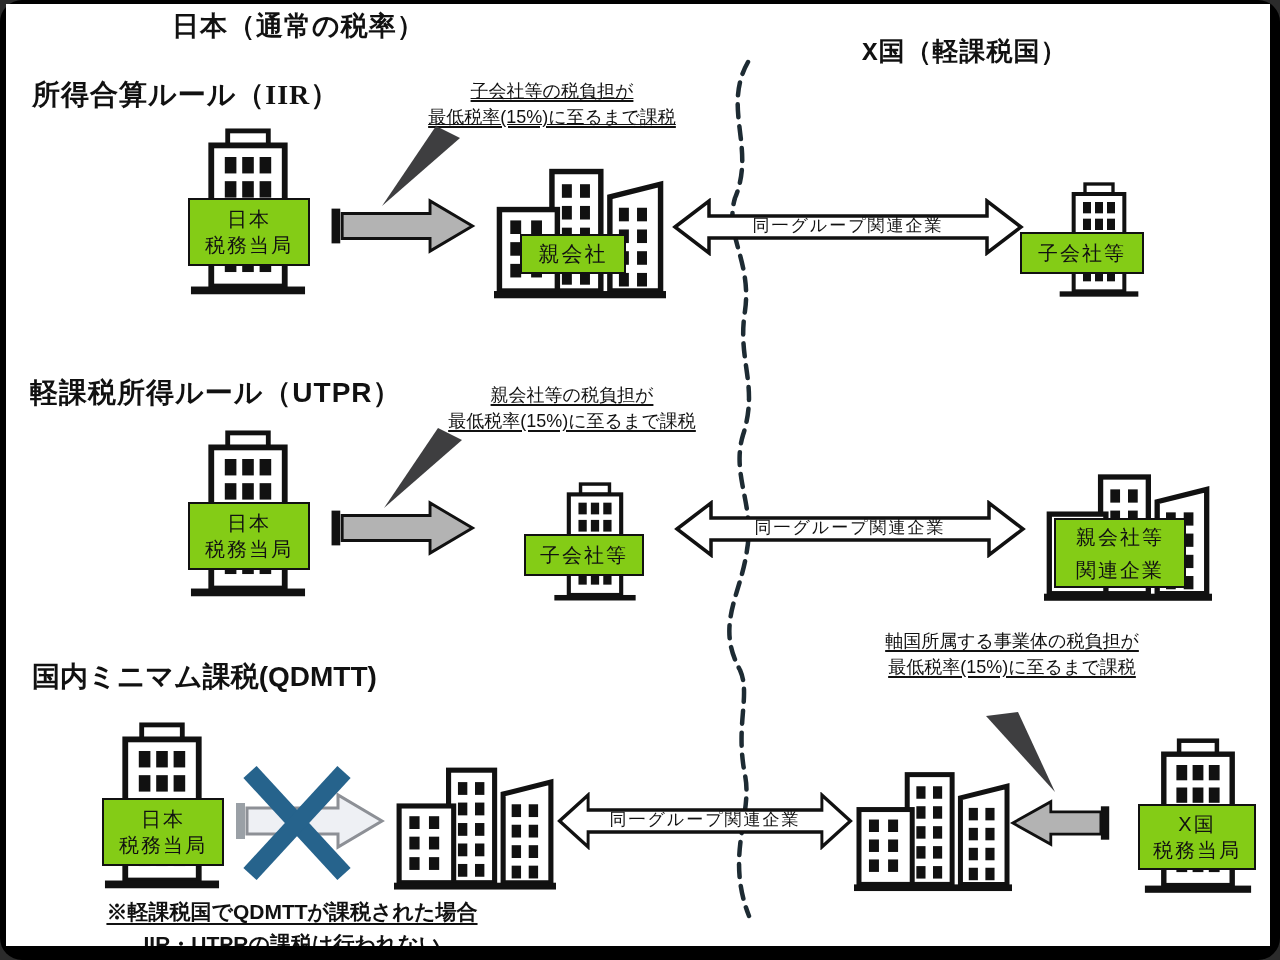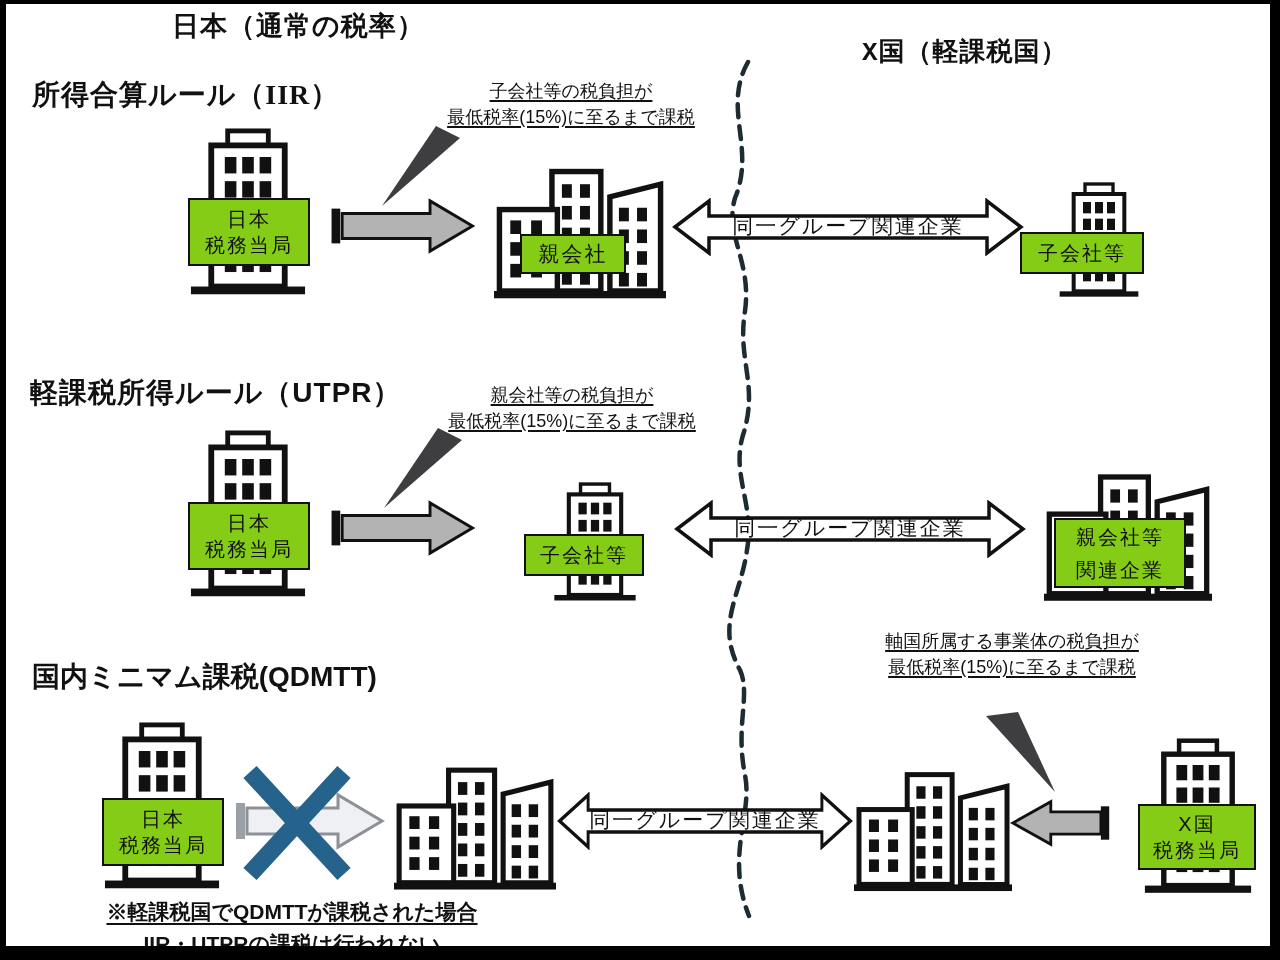--- a/index.html
+++ b/index.html
@@ -1,34 +1,34 @@
 <!DOCTYPE html>
 <html style="--ink: #111111; --border-ink: #1d2b33; --arrow-gray: #b3b3b3; --arrow-light: #eef0f4; --arrow-light-edge: #8d9096; --cross-blue: #26638c; --wedge-dark: #3e3e40;"><head>
 <meta charset="utf-8">
 <style>
   html,body{margin:0;padding:0;background:#2b2b2b;}
-  .frame{position:relative;width:1280px;height:960px;background:#000;font-family:"Liberation Sans",sans-serif;color:#111;}
+  .frame{position:relative;width:1280px;height:960px;background:#000;font-family:"Liberation Sans",sans-serif;color:#111;border-radius:22px;}
   .canvas{position:absolute;left:6px;top:4px;width:1264px;height:942px;background:#fff;overflow:hidden;}
   .abs{position:absolute;}
   .heading{font-weight:bold;font-size:28px;letter-spacing:1px;white-space:nowrap;}
   .title{font-weight:bold;font-size:27px;letter-spacing:1px;white-space:nowrap;}
   .annot{font-size:18px;text-align:center;line-height:1.45;white-space:nowrap;}
   .annot span{display:block;text-decoration:underline;text-underline-offset:3px;text-decoration-thickness:1.5px;}
   .footnote{font-size:21px;text-align:center;line-height:1.5;white-space:nowrap;}
   .footnote span{display:block;text-decoration:underline;text-underline-offset:4px;text-decoration-thickness:1.5px;}
   .labelbox{background:#84cc16;border:2px solid #111;display:flex;flex-direction:column;align-items:center;justify-content:center;
             font-size:20px;line-height:1.3;text-align:center;box-sizing:border-box;z-index:6;letter-spacing:2px;}
   .labelbox.big{font-size:21px;}
   .icon{position:absolute;z-index:4;overflow:visible;}
   .overlay{position:absolute;left:0;top:0;z-index:1;}
   .zmid{z-index:3;}
   .ztop{z-index:7;}
   .dblwrap{position:absolute;z-index:5;}
   .dblwrap .lab{position:absolute;inset:0;display:flex;align-items:center;justify-content:center;
-                font-size:21px;letter-spacing:2px;padding-bottom:3px;white-space:nowrap;}
+                font-size:17px;letter-spacing:2px;padding-bottom:3px;white-space:nowrap;}
   
   .bld{fill:#fff;stroke:var(--ink);stroke-width:6;}
   .bld5{fill:#fff;stroke:var(--ink);stroke-width:5;}
   .win{fill:var(--ink);}
   .base{fill:var(--ink);}
   .arrow-gray{fill:var(--arrow-gray);stroke:var(--ink);stroke-width:3;}
   .arrow-light{fill:var(--arrow-light);stroke:var(--arrow-light-edge);stroke-width:3;}
   .tailbar{fill:var(--ink);}
   .tailbar-light{fill:#9aa0a6;}
   .dbl{fill:#fff;stroke:var(--ink);stroke-width:3.5;}
@@ -124,21 +124,21 @@
     <path class="dash" d="M742,58 C716,104 750,144 729,194 C718,231 746,257 739,307 C731,357 753,381 737,431 C725,471 749,501 741,546 C735,591 709,621 734,666 C745,691 729,721 739,771 C747,811 719,851 743,912"></path>
     <polygon class="wedge" points="430,122 454,134 376,202"></polygon>
     <polygon class="wedge" points="432,424 456,436 378,504"></polygon>
     <polygon class="wedge" points="980,712 1012,708 1049,788"></polygon>
   </svg>
 
   <div class="abs title" style="left:166px;top:4px;">日本（通常の税率）</div>
   <div class="abs title" style="left:856px;top:30px;font-size:26px;font-family:Liberation Mono, monospace;">X国（軽課税国）</div>
 
   <div class="abs heading" style="left:26px;top:72px;font-family:Liberation Serif, serif;">所得合算ルール（IIR）</div>
-  <div class="abs annot" style="left:419px;top:74px;width:292px;">
+  <div class="abs annot" style="left:400px;top:74px;width:292px;text-decoration:underline;">
     <span>子会社等の税負担が</span>
     <span>最低税率(15%)に至るまで課税</span>
   </div>
 
   <svg class="icon" style="left:176px;top:124px;width:132px;height:174px;">
         <use href="#sym-tower"></use>
       </svg>
   <div class="abs labelbox" style="left:182px;top:194px;width:122px;height:68px;">
     <span>日本</span>
     <span>税務当局</span>

